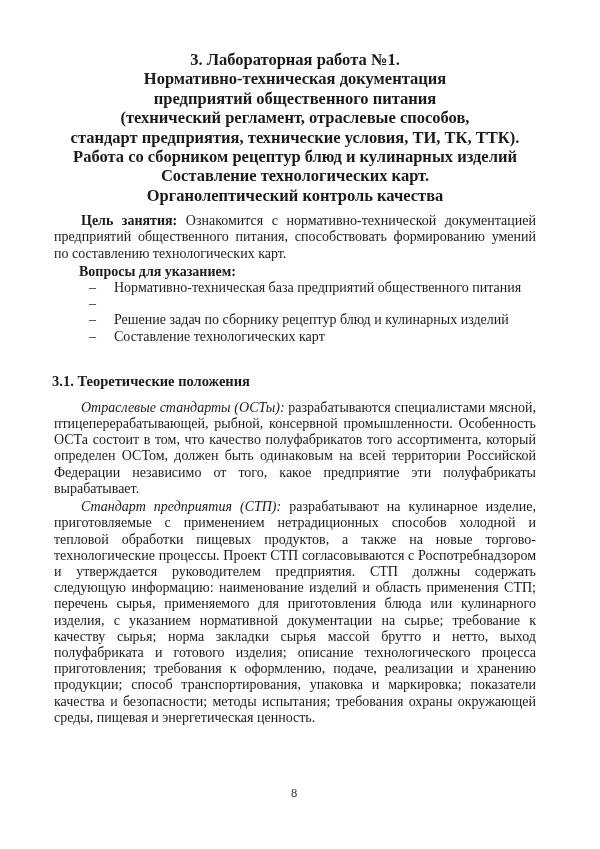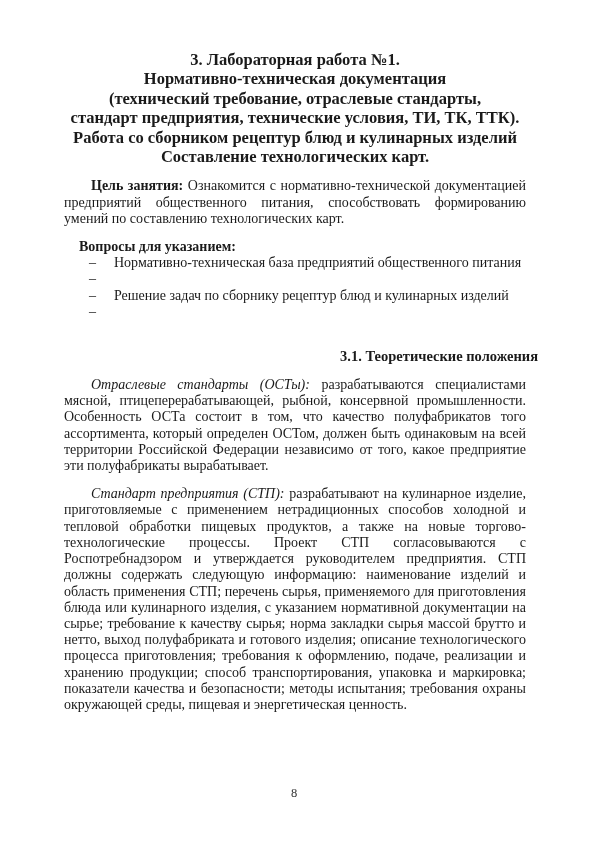--- a/index.html
+++ b/index.html
@@ -25,21 +25,21 @@
     line-height: 19.4px;
   }
   .body-text {
     margin-top: 8px;
     font-size: 14px;
     line-height: 16.2px;
     text-align: justify;
     hyphens: auto;
   }
   .para {
-    margin: 12px;
+    margin: 2px;
     text-indent: 27px;
   }
   .para .lead-bold { font-weight: bold; }
   .para .lead-italic { font-style: italic; }
   .bold-line {
     margin: 0;
     text-indent: 27px;
     font-weight: bold;
     text-align: left;
   }
@@ -50,21 +50,21 @@
     text-align: left;
   }
   .q-list li { display: flex; }
   .q-list .marker {
     flex: 0 0 auto;
     width: 25px;
     margin-left: 37px;
   }
   .section-heading {
     margin: 28px 0 10px 0;
-    text-align: right;
+    text-align: left;
     font-weight: bold;
     font-size: 14.5px;
     line-height: 17px;
     text-indent: 0;
   }
   .page-footer {
     position: absolute;
     left: 0;
     bottom: 48px;
     width: 100%;
@@ -74,24 +74,26 @@
   }
 </style>
 </head>
 <body>
 
 <div class="page">
 
   <header class="doc-title">
     <div>3. Лабораторная работа №1.</div>
     <div>Нормативно-техническая документация</div>
-    <div>(технический требование, отраслевые стандарты,</div>
+    <div>предприятий общественного питания</div>
+    <div>(технический регламент, отраслевые способов,</div>
     <div>стандарт предприятия, технические условия, ТИ, ТК, ТТК).</div>
     <div>Работа со сборником рецептур блюд и кулинарных изделий</div>
     <div>Составление технологических карт.</div>
+    <div>Органолептический контроль качества</div>
   </header>
 
   <main class="body-text">
 
     <p class="para">
       <span class="lead-bold">Цель занятия:</span>
       <span>Ознакомится с нормативно-технической документацией предприятий общественного питания, способствовать формированию умений по составлению технологических карт.</span>
     </p>
 
     <p class="bold-line">Вопросы для указанием:</p>
@@ -103,20 +105,21 @@
       </li>
       <li>
         <span class="marker">–</span>
       </li>
       <li>
         <span class="marker">–</span>
         <span>Решение задач по сборнику рецептур блюд и кулинарных изделий</span>
       </li>
       <li>
         <span class="marker">–</span>
+        <span>Составление технологических карт</span>
       </li>
     </ul>
 
     <h2 class="section-heading">3.1. Теоретические положения</h2>
 
 
     <p class="para">
       <span class="lead-italic">Отраслевые стандарты (ОСТы):</span>
       <span>разрабатываются специалистами мясной, птицеперерабатывающей, рыбной, консервной промышленности. Особенность ОСТа состоит в том, что качество полуфабрикатов того ассортимента, который определен ОСТом, должен быть одинаковым на всей территории Российской Федерации независимо от того, какое предприятие эти полуфабрикаты вырабатывает.</span>
     </p>

